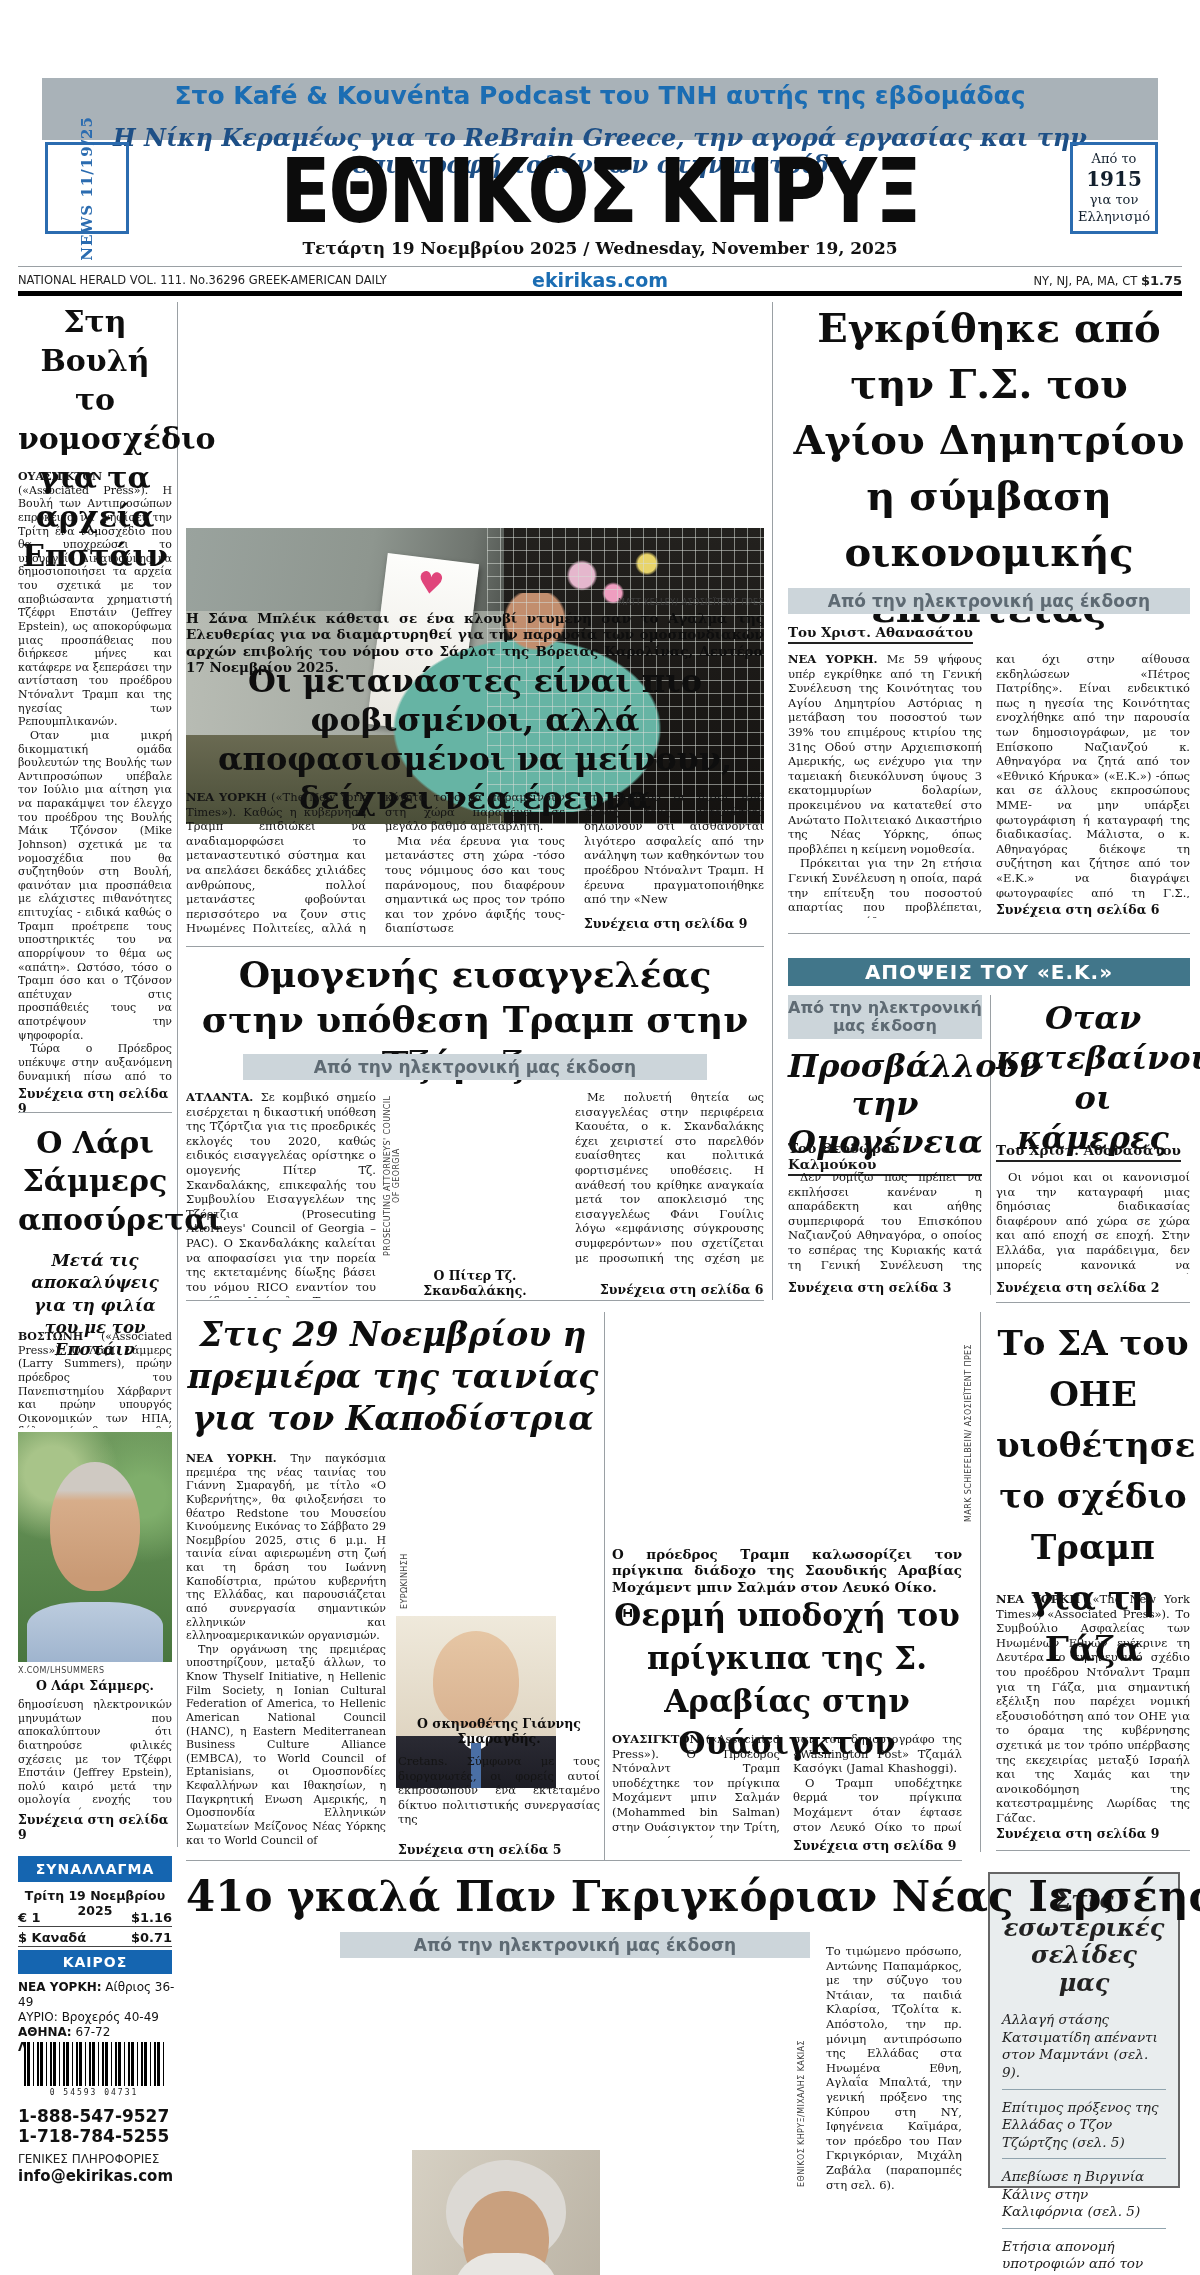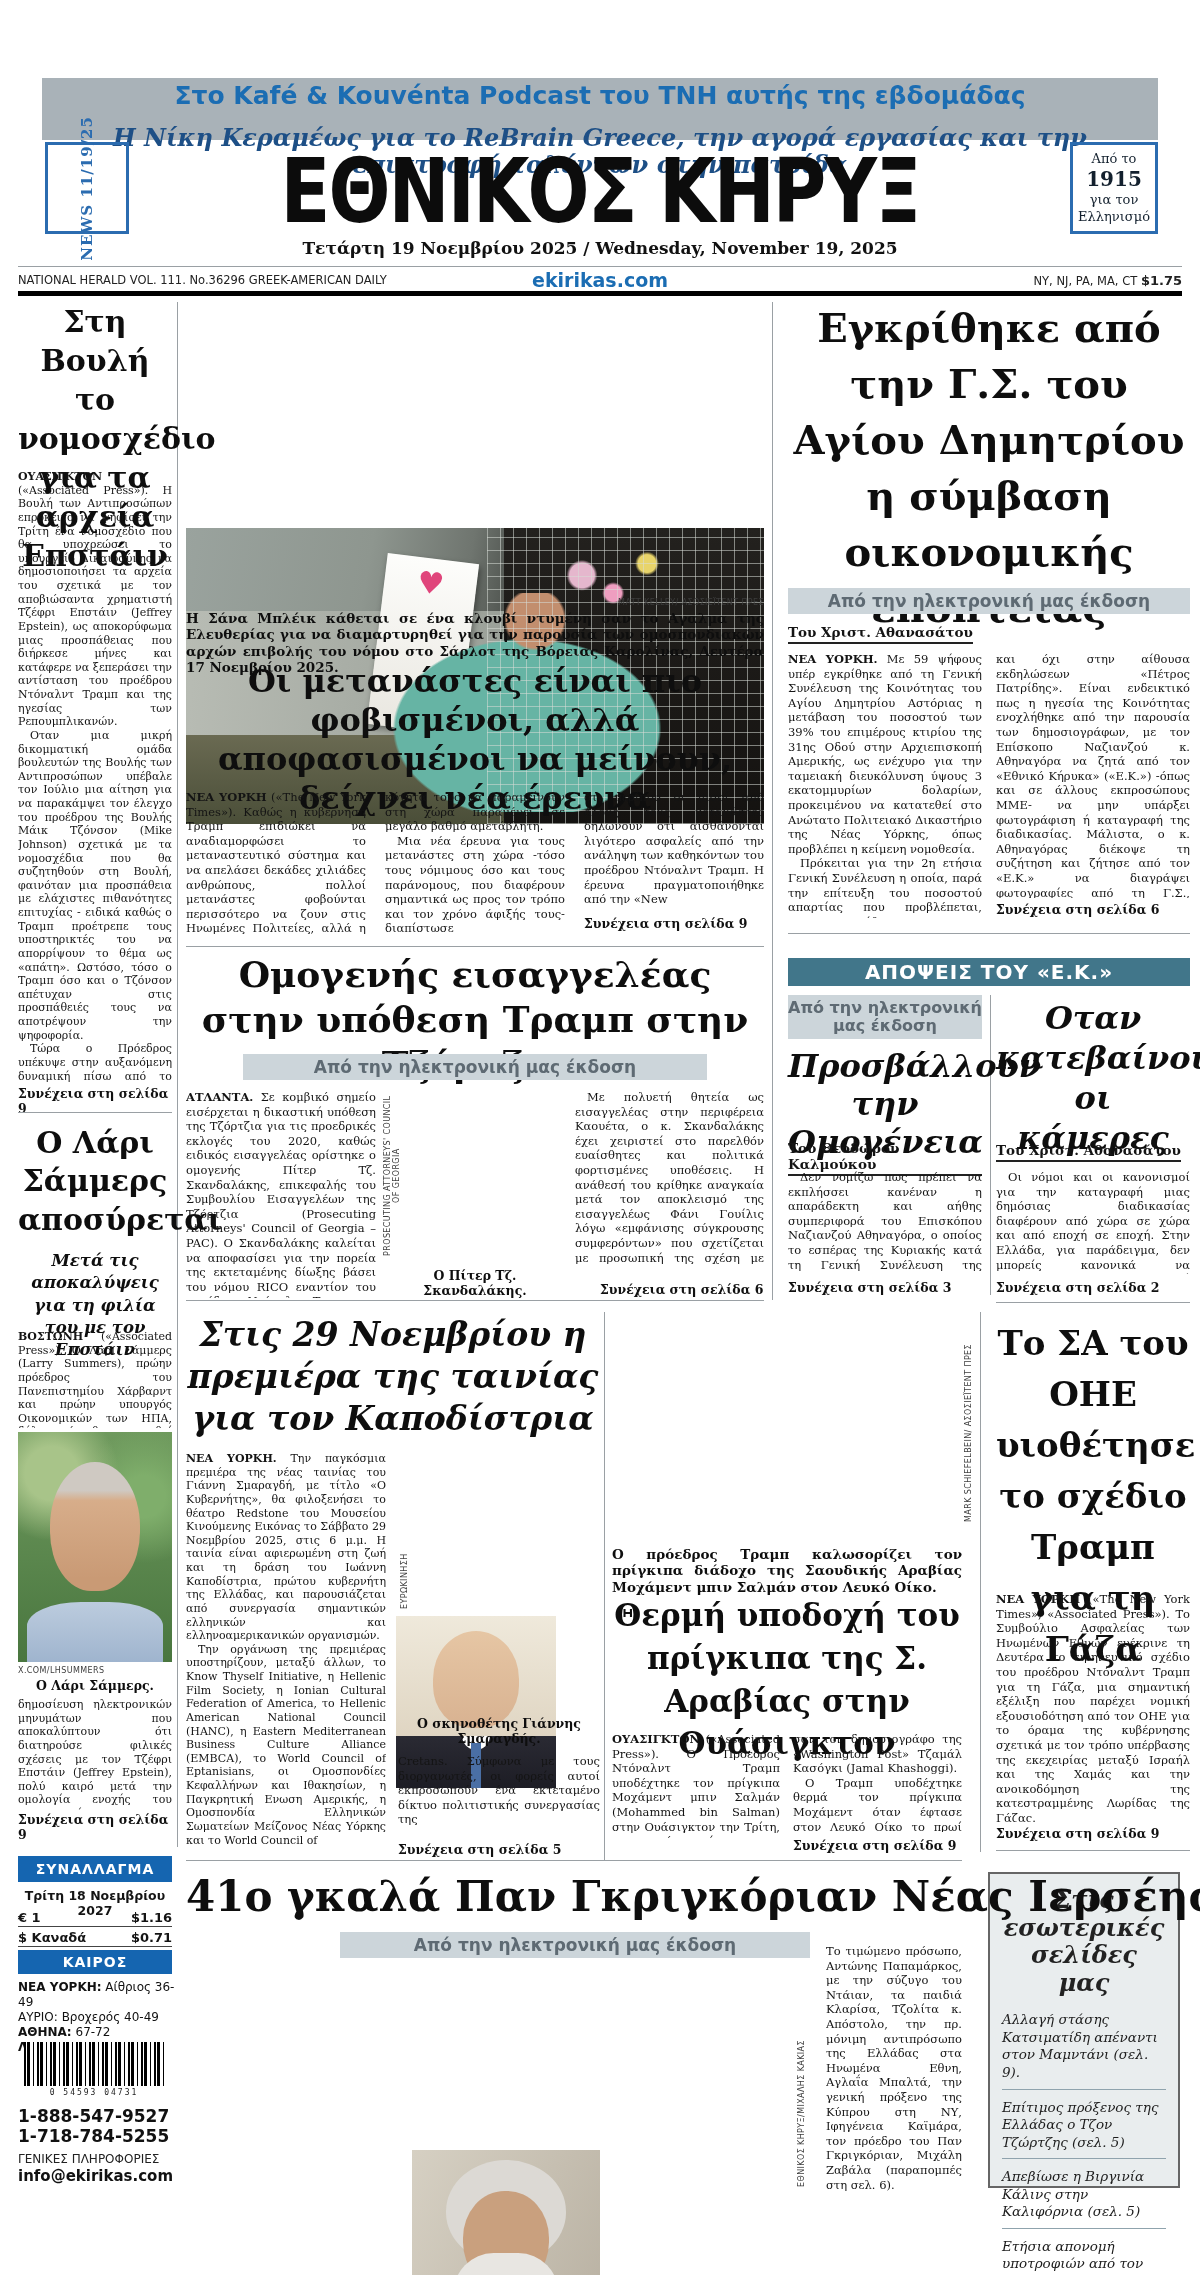--- a/index.html
+++ b/index.html
@@ -160,21 +160,21 @@
     <div class="sm-shirt"></div>
   </div>
   <div class="abs credit-h" style="left:18px;top:1666px;width:154px;">X.COM/LHSUMMERS</div>
   <div class="abs caption c" style="left:18px;top:1678px;width:154px;">Ο Λάρι Σάμμερς.</div>
   <div class="abs body-txt" style="left:18px;top:1698px;width:154px;height:112px;">
     <p>δημοσίευση ηλεκτρονικών μηνυμάτων που αποκαλύπτουν ότι διατηρούσε φιλικές σχέσεις με τον Τζέφρι Επστάιν (Jeffrey Epstein), πολύ καιρό μετά την ομολογία ενοχής του χρηματιστή για προσέλκυση ανηλίκου κοριτσιού σε πορνεία το 2008.</p>
   </div>
   <div class="abs more" style="left:18px;top:1812px;width:154px;">Συνέχεια στη σελίδα 9</div>
 
   <div class="abs bluebar" style="left:18px;top:1856px;width:154px;height:26px;">ΣΥΝΑΛΛΑΓΜΑ</div>
-  <div class="abs" style="left:18px;top:1888px;width:154px;text-align:center;font-family:'DejaVu Sans',sans-serif;font-weight:bold;font-size:12.5px;">Τρίτη 18 Νοεμβρίου 2027</div>
+  <div class="abs" style="left:18px;top:1888px;width:154px;text-align:center;font-family:'DejaVu Sans',sans-serif;font-weight:bold;font-size:12.5px;">Τρίτη 19 Νοεμβρίου 2025</div>
   <div class="abs fx-row" style="left:18px;top:1906px;width:154px;height:19px;">
     <span>€ 1</span>
     <span>$1.16</span>
   </div>
   <div class="abs fx-row" style="left:18px;top:1926px;width:154px;height:19px;">
     <span>$ Καναδά</span>
     <span>$0.71</span>
   </div>
   <div class="abs bluebar" style="left:18px;top:1950px;width:154px;height:24px;">ΚΑΙΡΟΣ</div>
   <div class="abs wx" style="left:18px;top:1980px;width:160px;">

